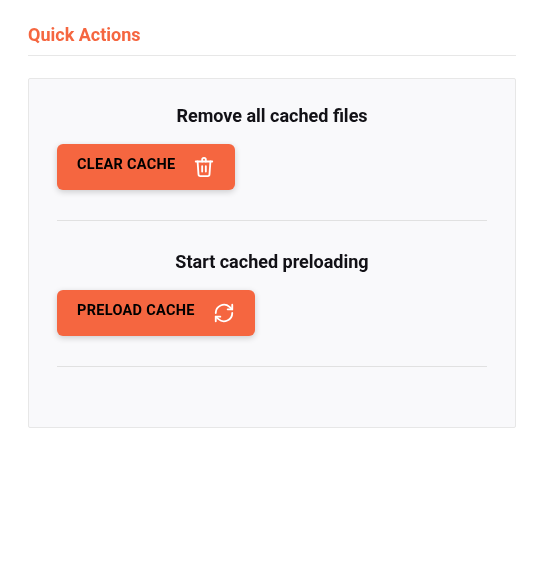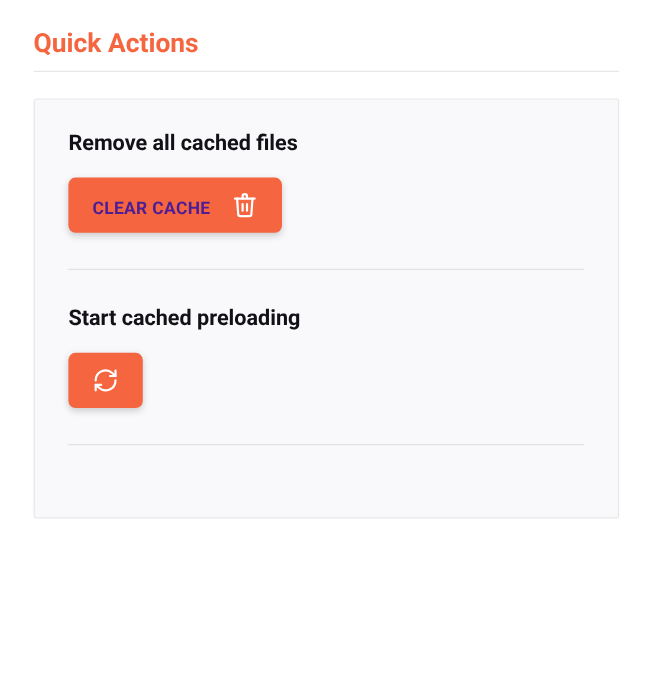--- a/index.html
+++ b/index.html
@@ -6,48 +6,49 @@
   body {
     margin: 0;
     font-family: -apple-system, BlinkMacSystemFont, "Segoe UI", Roboto, Arial, sans-serif;
     background: #fff;
     color: #121116;
     padding: 24px 28px;
     width: 544px;
   }
   .section-title {
     color: #f56640;
-    font-size: 22px;
+    font-size: 18px;
     font-weight: 700;
     margin: 0 0 10px 0;
   }
   .title-divider {
     border: none;
     border-top: 1px solid #e7e7e7;
     margin: 0 0 22px 0;
   }
   .panel {
     background: #f9f9fb;
     border: 1px solid #e7e7e7;
     border-radius: 2px;
     padding: 26px 28px 30px 28px;
   }
   .action-block { }
   .action-heading {
     font-size: 18px;
     font-weight: 700;
     color: #121116;
     margin: 0 0 18px 0;
+    text-align: center;
   }
   .btn {
     display: inline-flex;
-    align-items: flex-end;
+    align-items: flex-start;
     gap: 18px;
     background: #f56640;
-    color: #4c1d95;
+    color: #000000;
     border: none;
     border-radius: 6px;
     padding: 12px 20px;
     font-size: 14.5px;
     font-weight: 700;
     letter-spacing: 0.3px;
     text-transform: uppercase;
     cursor: pointer;
     box-shadow: 0 2px 6px rgba(0,0,0,0.18);
     font-family: inherit;
@@ -85,20 +86,21 @@
         </svg>
       </span>
     </button>
   </div>
 
   <hr class="block-divider">
 
   <div class="action-block">
     <p class="action-heading">Start cached preloading</p>
     <button class="btn">
+      <span>Preload Cache</span>
       <span class="icon">
         <svg viewBox="0 0 24 24" width="22" height="22" fill="none" stroke="#fff" stroke-width="2" stroke-linecap="round" stroke-linejoin="round">
           <path d="M3 12a9 9 0 0 1 15-6.7L21 8"></path>
           <polyline points="21 3 21 8 16 8"></polyline>
           <path d="M21 12a9 9 0 0 1-15 6.7L3 16"></path>
           <polyline points="3 21 3 16 8 16"></polyline>
         </svg>
       </span>
     </button>
   </div>

